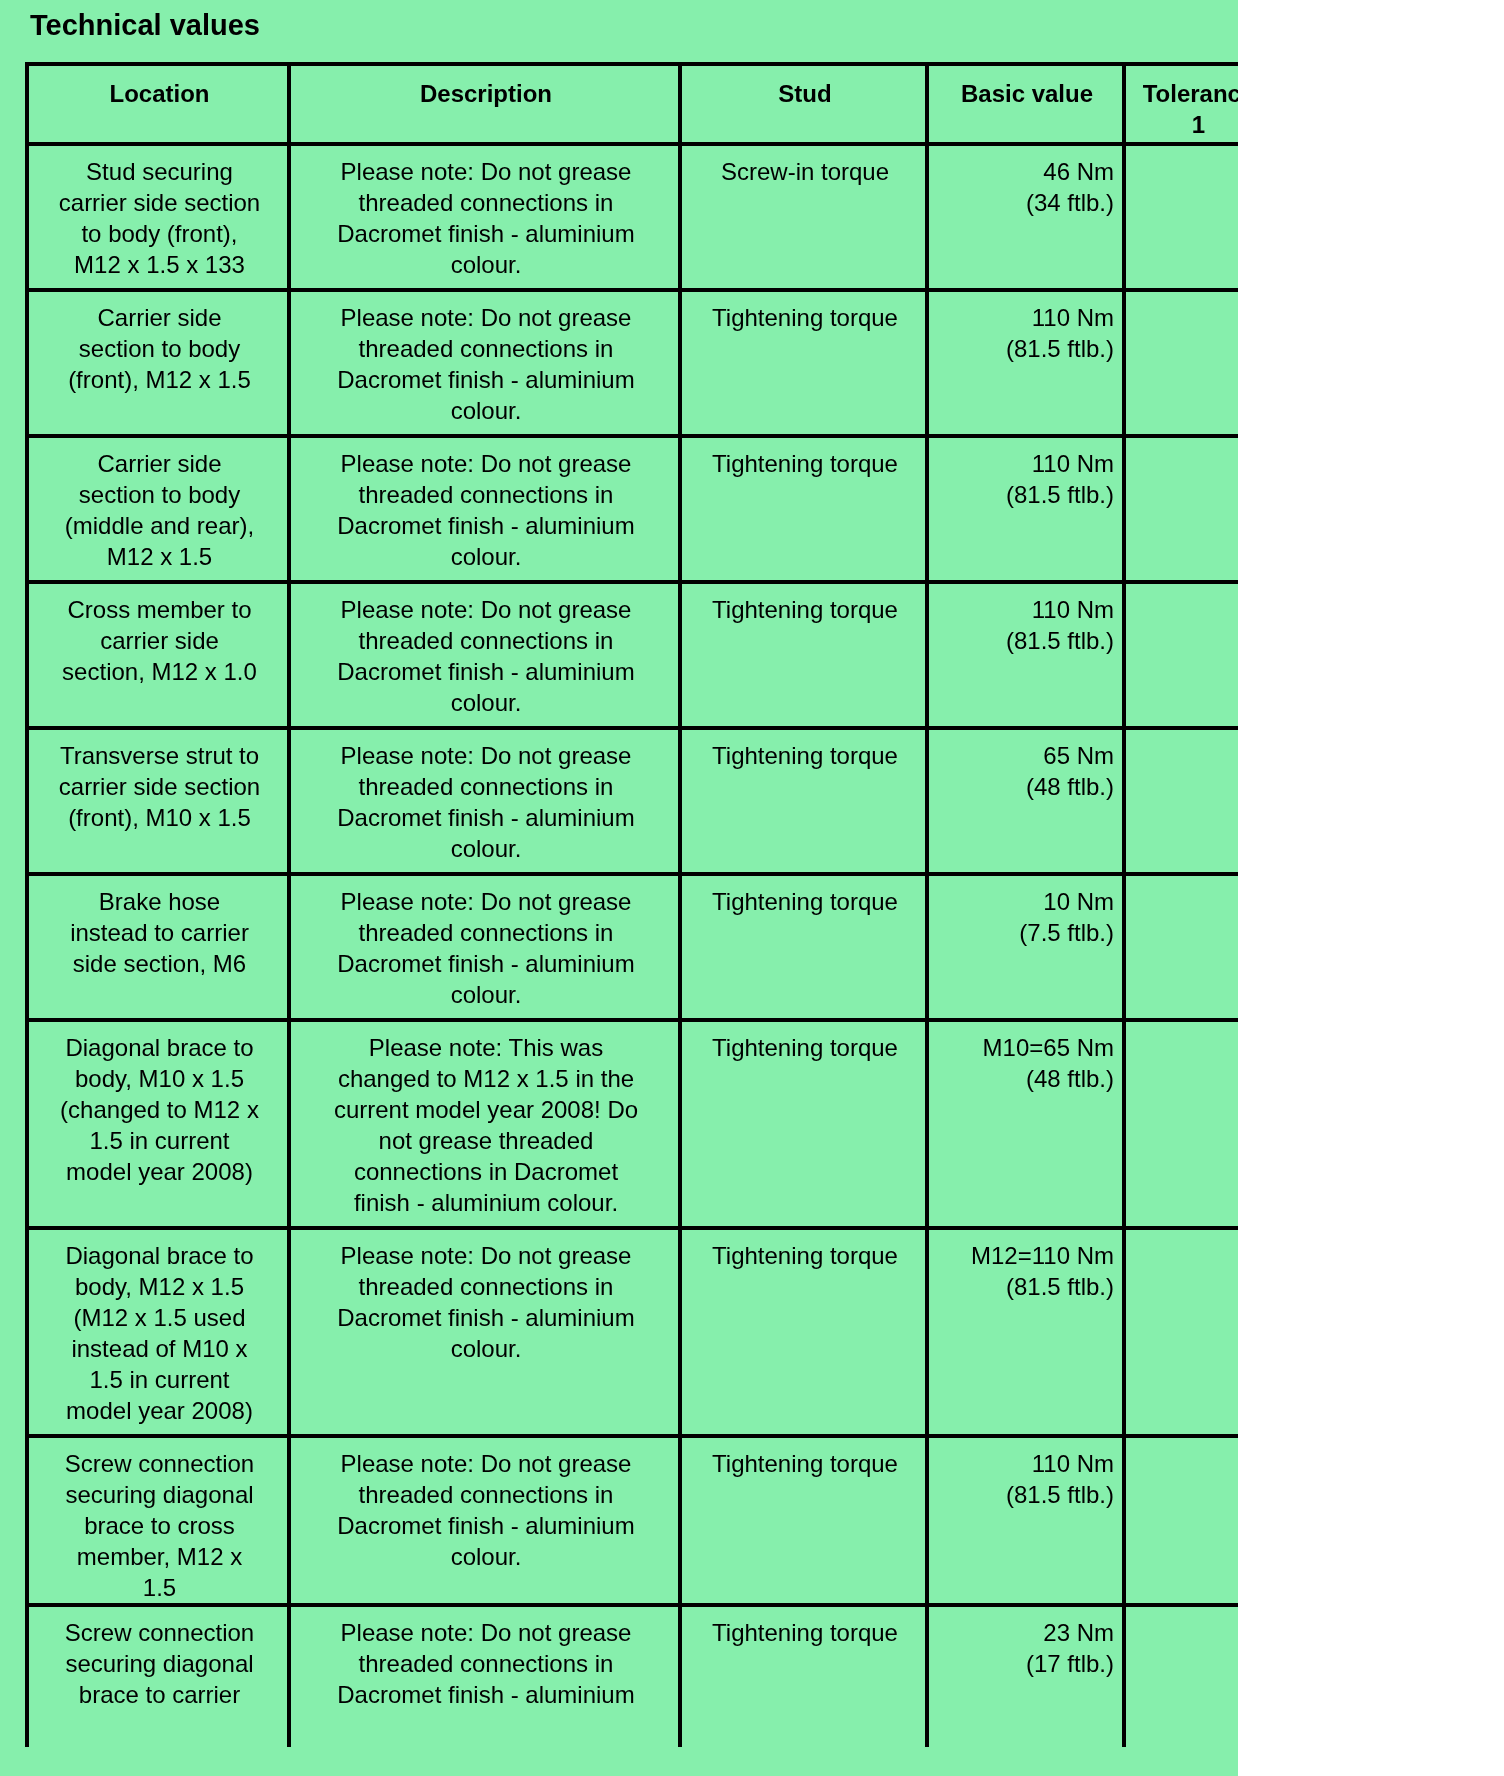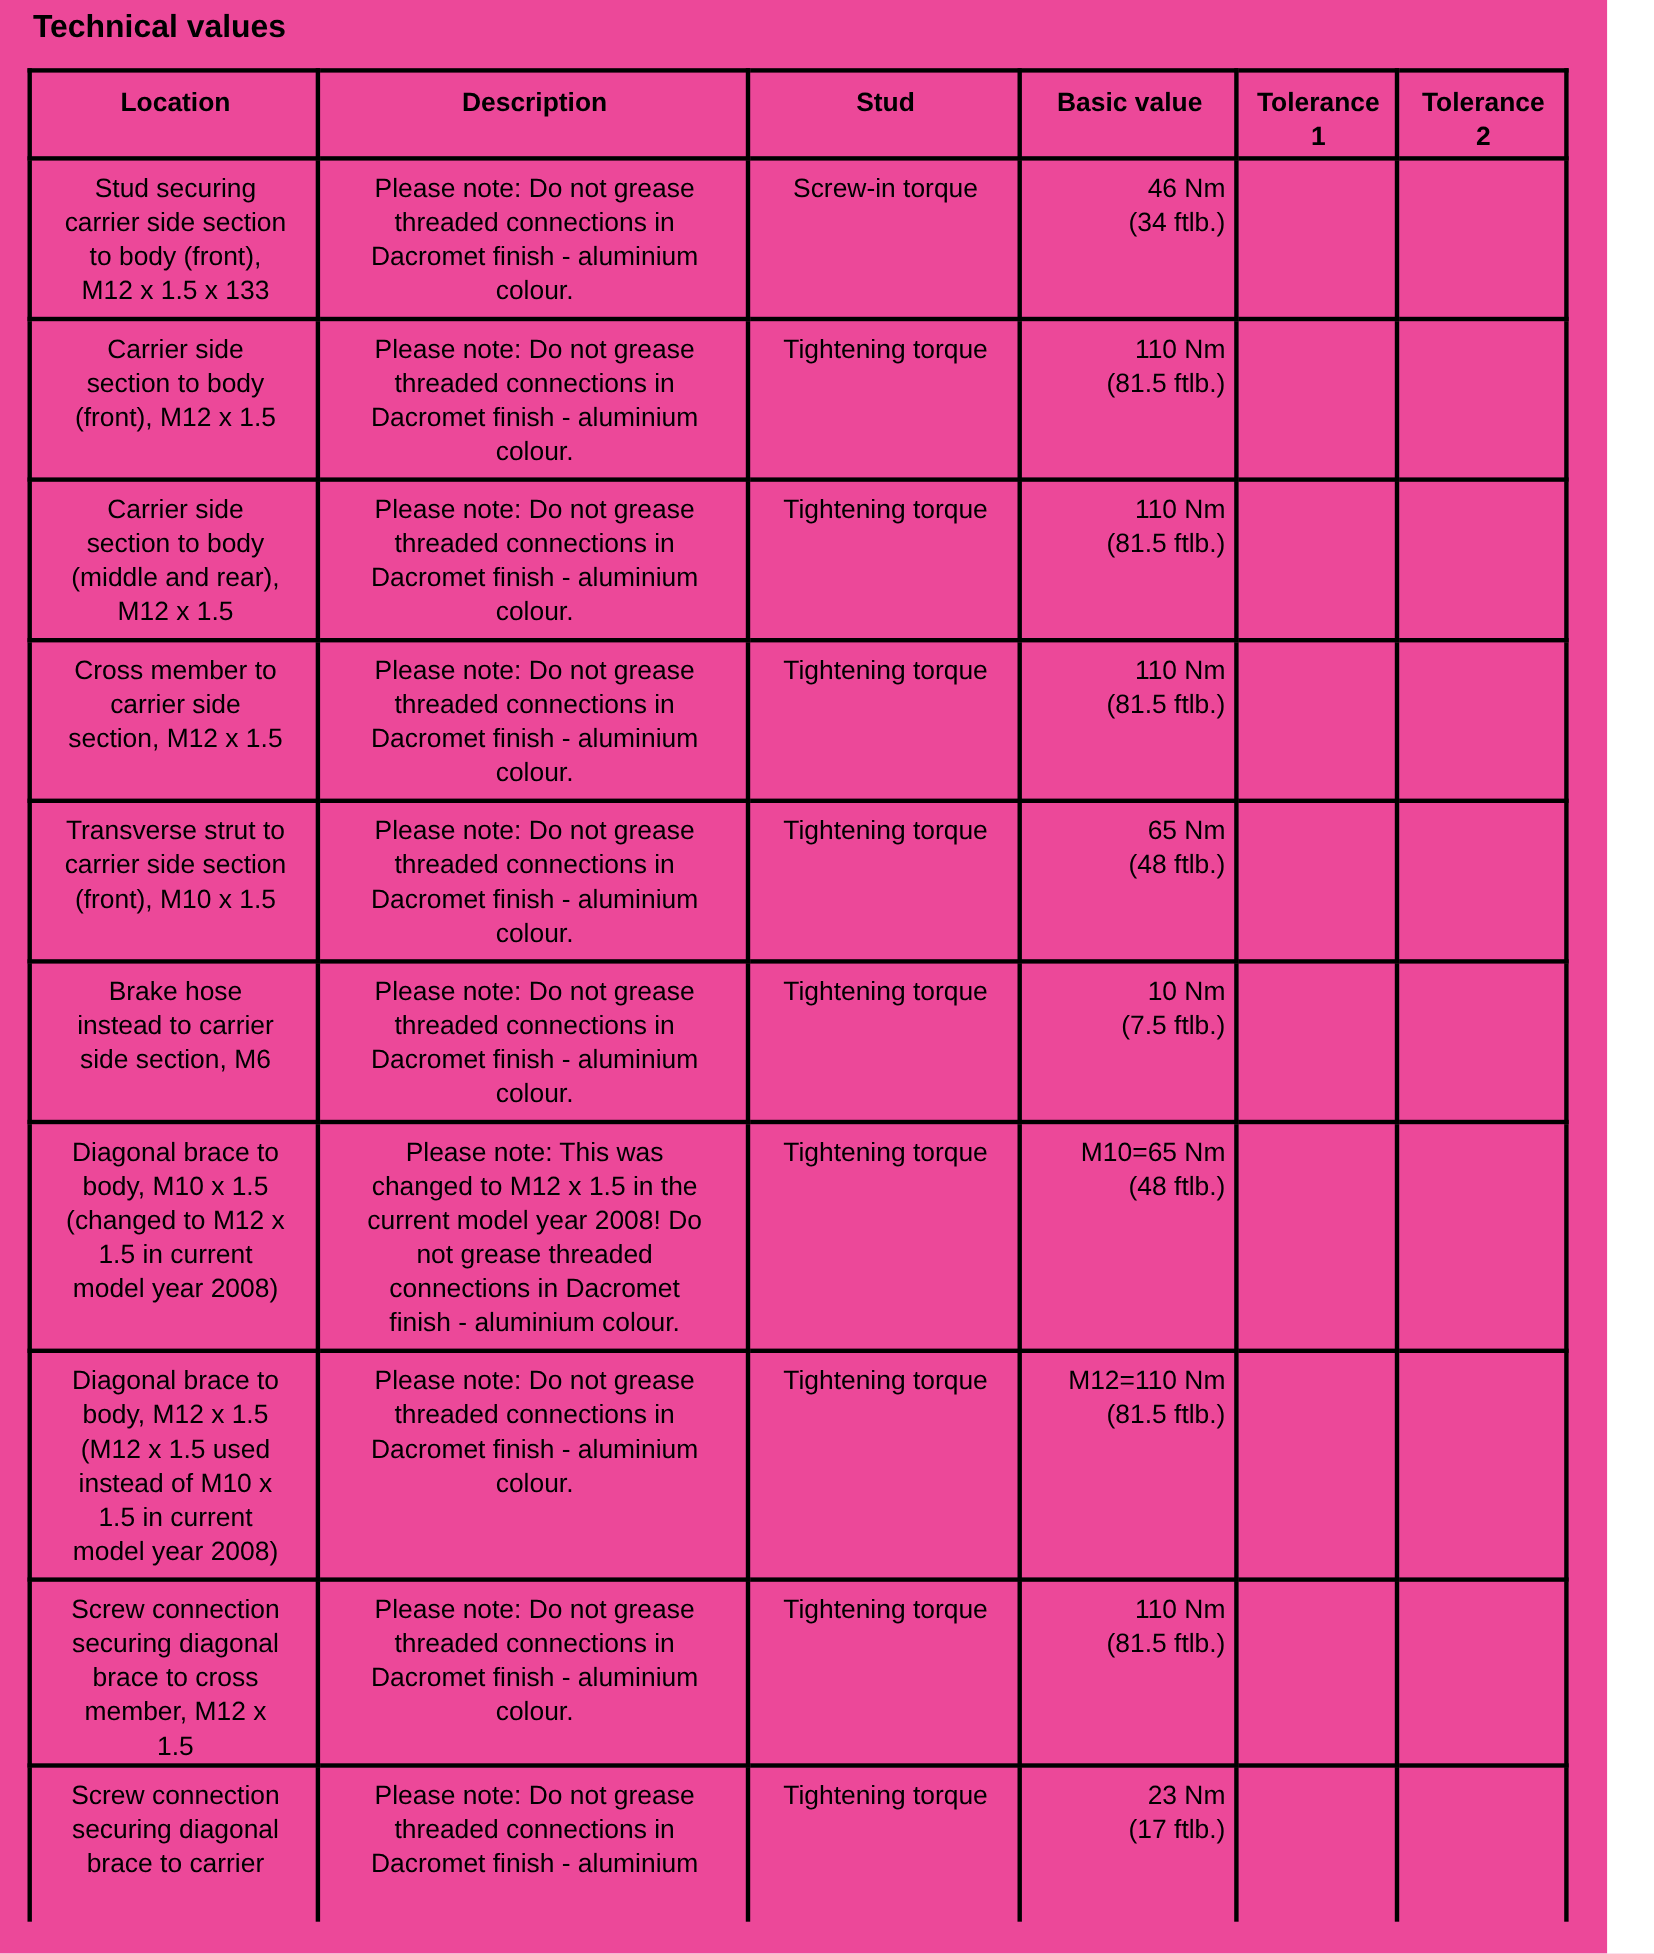--- a/index.html
+++ b/index.html
@@ -4,23 +4,23 @@
 <style>
   html, body {
     margin: 0;
     padding: 0;
     background: #ffffff;
     color: #000000;
     font-family: "Liberation Sans", "DejaVu Sans", sans-serif;
   }
   .page {
     position: relative;
-    width: 1461px;
+    width: 1238px;
     height: 1776px;
-    background: #ec4899;
+    background: #86efac;
     overflow: hidden;
   }
   .page-title {
     margin: 8px 0 0 30px;
     font-size: 29px;
     font-weight: bold;
     line-height: 34px;
     white-space: pre-line;
   }
   table.tech-table {
@@ -121,21 +121,21 @@
       <td class="c-type">Tightening torque</td>
       <td class="c-basic">110 Nm
 (81.5 ftlb.)</td>
       <td class="c-tol1"></td>
       <td class="c-tol2"></td>
     </tr>
 
     <tr style="height:146px">
       <td class="c-loc">Cross member to
 carrier side
-section, M12 x 1.5</td>
+section, M12 x 1.0</td>
       <td class="c-desc">Please note: Do not grease
 threaded connections in
 Dacromet finish - aluminium
 colour.</td>
       <td class="c-type">Tightening torque</td>
       <td class="c-basic">110 Nm
 (81.5 ftlb.)</td>
       <td class="c-tol1"></td>
       <td class="c-tol2"></td>
     </tr>

